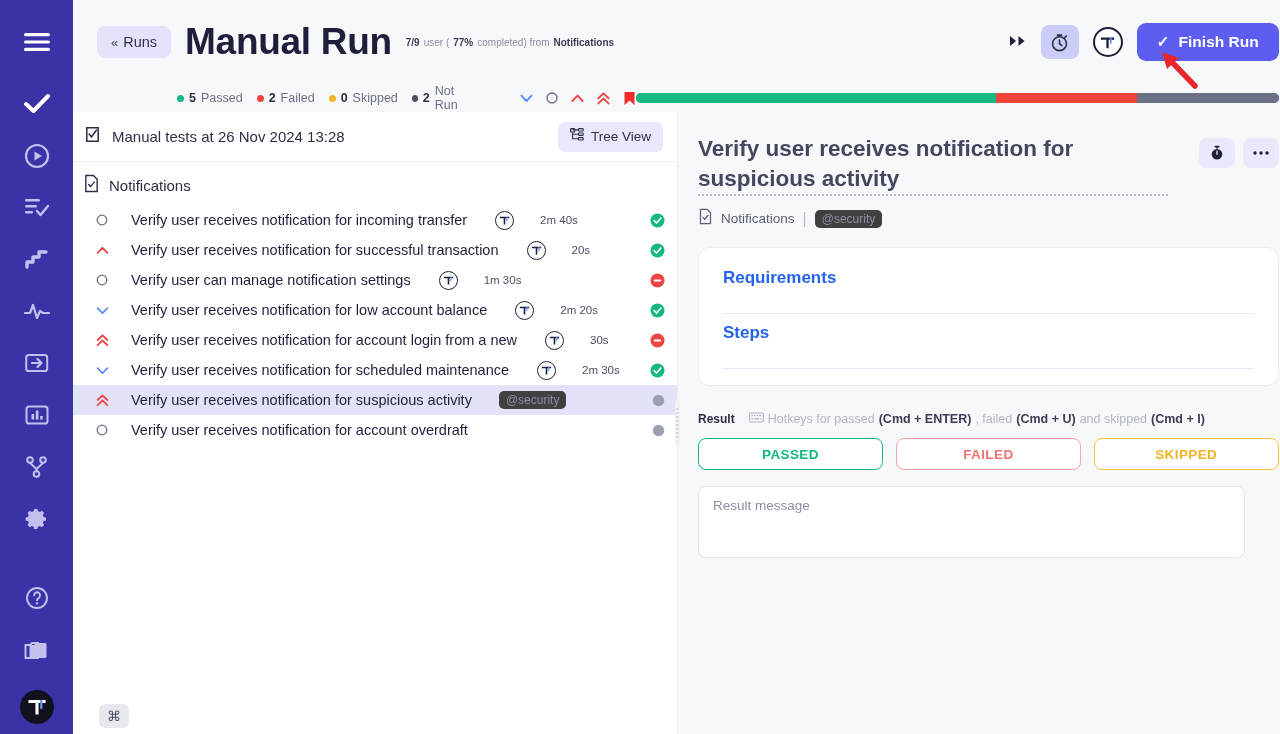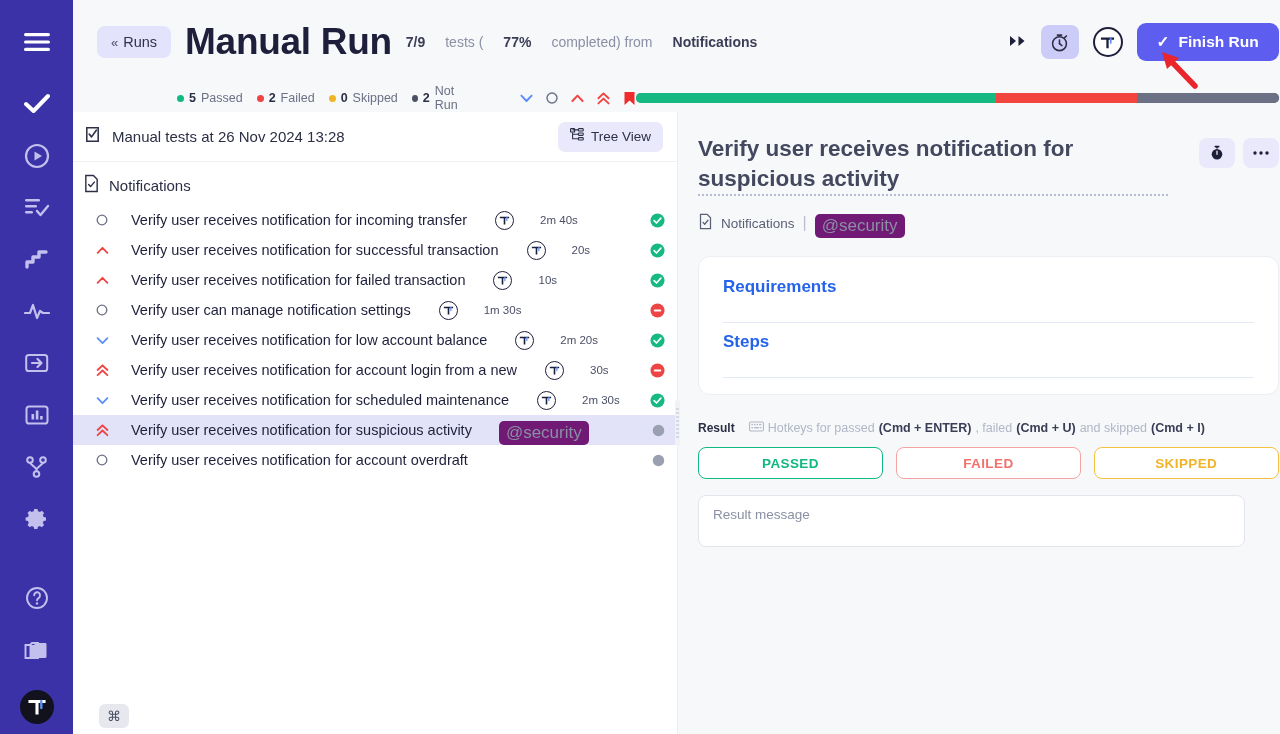--- a/index.html
+++ b/index.html
@@ -46,21 +46,21 @@
     padding: 0 22px 0 24px; gap: 14px;
   }
   .runs-btn {
     background: #e3e3fb; color: #31314f;
     border-radius: 8px; height: 32px;
     display: flex; align-items: center; gap: 7px;
     padding: 0 14px; font-size: 14.5px; cursor: pointer;
   }
   .chev2 { font-size: 13px; color:#4c4c6d; letter-spacing:-2px; }
   .page-title { font-size: 37px; font-weight: 700; color: #1e1f3a; letter-spacing: -0.3px; }
-  .subtitle { font-size: 14px; color: #8a8fa3; display:flex; align-items:flex-end; gap:20px; }
+  .subtitle { font-size: 10px; color: #8a8fa3; display:flex; align-items:flex-end; gap:4px; }
   .subtitle b { color: #3a3d55; font-weight: 700; }
   .spacer { flex: 1; }
   .ff-icon { color: #1e1f3a; font-size: 13px; cursor:pointer; letter-spacing:-1px; }
   .icon-btn {
     width: 38px; height: 34px; border-radius: 8px;
     display:flex; align-items:center; justify-content:center; cursor:pointer;
   }
   .icon-btn.highlight { background: #ccccf8; }
   .avatar-circle {
     width: 30px; height: 30px; border-radius: 50%;
@@ -116,22 +116,22 @@
   .prio { width: 26px; display:flex; align-items:center; justify-content:center; }
   .tname { font-size: 14.5px; color: #1e1f3a; white-space: nowrap; }
   .tavatar {
     width: 19px; height: 19px; border-radius: 50%;
     border: 1.6px solid #1e1f3a; background:#fff;
     display:flex; align-items:center; justify-content:center;
     margin-left: 12px; flex: 0 0 auto;
   }
   .tdur { font-size: 11.5px; color: #4b4f66; margin-left: 10px; white-space:nowrap; }
   .tag {
-    background: #701a75; color: #8a8fa3; font-size: 17px;
-    border-radius: 5px; padding: 2px 7px; margin-left: 11px; margin-top: 6px;
+    background: #404040; color: #8a8fa3; font-size: 12px;
+    border-radius: 5px; padding: 2px 7px; margin-left: 11px;
   }
   .tstatus { margin-left: auto; display:flex; align-items:center; }
 
   .divider-handle {
     position: absolute; right: -9px; top: 0; bottom: 0; width: 18px;
     display: flex; align-items: center; justify-content: center;
     cursor: col-resize; z-index: 5;
   }
   .handle-grip {
     width: 5px; height: 46px; border-radius: 3px; background: #f1f2f6;
@@ -177,21 +177,21 @@
   .rbtn {
     flex: 1; height: 32px; border-radius: 8px; background:#fff;
     display:flex; align-items:center; justify-content:center;
     font-size: 13.5px; font-weight: 700; letter-spacing: .4px; cursor: pointer;
   }
   .rbtn.passed { border: 1.6px solid #10b981; color:#10b981; }
   .rbtn.failed { border: 1.6px solid #f6a3a3; color:#f0726f; }
   .rbtn.skipped { border: 1.6px solid #f5c242; color:#f0b429; }
 
   .result-msg {
-    margin-top: 16px; width: 547px; height: 52px;
+    margin-top: 16px; width: 547px; height: 72px;
     background:#fff; border: 1px solid #e2e5ec; border-radius: 8px;
     padding: 11px 14px; font-size: 13.5px; color:#8a8fa3;
     font-family: "Liberation Sans", sans-serif; resize: none; outline: none;
   }
   .result-msg::placeholder { color:#8a8fa3; }
 
   .cmd-badge {
     position:absolute; left: 26px; bottom: 6px;
     width: 30px; height: 24px; border-radius: 6px; background:#e6e8ee;
     display:flex; align-items:center; justify-content:center;
@@ -294,21 +294,21 @@
   <div class="main">
 
     <div class="topbar">
       <div class="runs-btn">
         <span class="chev2">«</span>
         <span>Runs</span>
       </div>
       <div class="page-title">Manual Run</div>
       <div class="subtitle">
         <b>7/9</b>
-        <span>tests (</span>
+        <span>user (</span>
         <b>77%</b>
         <span>completed) from</span>
         <b>Notifications</b>
       </div>
 
       <div class="spacer"></div>
 
       <div class="ff-icon">
         <svg width="18" height="12" viewBox="0 0 18 12">
             <path d="M1 1 L7 6 L1 11 Z" fill="currentColor"></path>
@@ -474,41 +474,20 @@
               <span class="tdur">20s</span>
               <span class="tstatus">
                 <svg width="15" height="15" viewBox="0 0 16 16">
                   <circle cx="8" cy="8" r="7.5" fill="#16b981"></circle>
                   <path d="M4.4 8.2 L6.9 10.7 L11.6 5.5" stroke="#fff" stroke-width="1.7" fill="none" stroke-linecap="round" stroke-linejoin="round"></path>
                 </svg>
               </span>
             </div>
             <div class="test-row">
               <span class="prio">
-                <svg width="13" height="9" viewBox="0 0 13 9">
-                  <path d="M1.6 6.8 L6.5 1.8 L11.4 6.8" stroke="#ef4444" stroke-width="1.8" fill="none" stroke-linecap="round" stroke-linejoin="round"></path>
-                </svg>
-              </span>
-              <span class="tname">Verify user receives notification for failed transaction</span>
-              <span class="tavatar">
-                <svg width="13" height="13" viewBox="0 0 22 22">
-                  <path d="M4.5 6 H17.5 M11 6 V16.6" stroke="#1e1f3a" stroke-width="2.7" stroke-linecap="square"></path>
-                  <path d="M15 5.6 L15 11.2" stroke="#5d8df5" stroke-width="2" stroke-linecap="round"></path>
-                </svg>
-              </span>
-              <span class="tdur">10s</span>
-              <span class="tstatus">
-                <svg width="15" height="15" viewBox="0 0 16 16">
-                  <circle cx="8" cy="8" r="7.5" fill="#16b981"></circle>
-                  <path d="M4.4 8.2 L6.9 10.7 L11.6 5.5" stroke="#fff" stroke-width="1.7" fill="none" stroke-linecap="round" stroke-linejoin="round"></path>
-                </svg>
-              </span>
-            </div>
-            <div class="test-row">
-              <span class="prio">
                 <svg width="12" height="12" viewBox="0 0 12 12">
                   <circle cx="6" cy="6" r="4.8" stroke="#6b7085" stroke-width="1.3" fill="none"></circle>
                 </svg>
               </span>
               <span class="tname">Verify user can manage notification settings</span>
               <span class="tavatar">
                 <svg width="13" height="13" viewBox="0 0 22 22">
                   <path d="M4.5 6 H17.5 M11 6 V16.6" stroke="#1e1f3a" stroke-width="2.7" stroke-linecap="square"></path>
                   <path d="M15 5.6 L15 11.2" stroke="#5d8df5" stroke-width="2" stroke-linecap="round"></path>
                 </svg>

